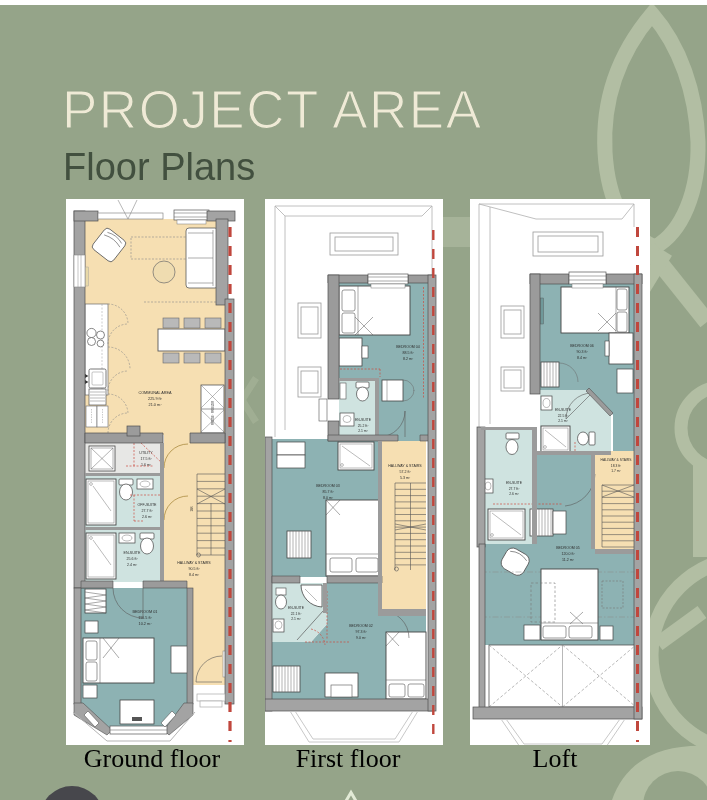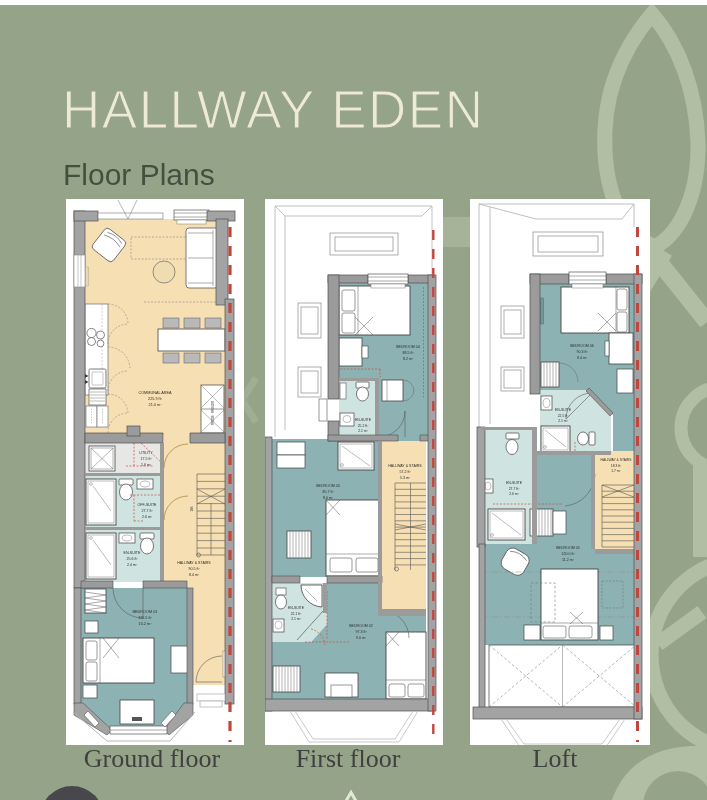--- a/index.html
+++ b/index.html
@@ -1,20 +1,20 @@
 <!DOCTYPE html>
 <html><head>
 <meta charset="utf-8">
 <style>
 html,body{margin:0;padding:0;}
 body{width:707px;height:800px;position:relative;overflow:hidden;background:#95a489;font-family:"Liberation Sans",sans-serif;}
 .abs{position:absolute;}
 #title{position:absolute;left:62px;top:79px;font-size:53px;letter-spacing:1.5px;color:#efead6;font-weight:400;-webkit-text-stroke:1.2px #95a489;}
-#subtitle{position:absolute;left:63px;top:158px;font-size:30px;color:#42503f;letter-spacing:0px;}
-.floorlabel{position:absolute;top:744px;font-family:"Liberation Serif",serif;font-size:26px;color:#404040;text-align:center;}
+#subtitle{position:absolute;left:63px;top:146px;font-size:38px;color:#42503f;letter-spacing:0px;}
+.floorlabel{position:absolute;top:744px;font-family:"Liberation Serif",serif;font-size:26px;color:#000000;text-align:center;}
 .panel{position:absolute;top:199px;background:#fff;}
 .panel svg{display:block}
 </style>
 </head>
 <body>
 
 <svg class="abs" width="707" height="800" viewBox="0 0 707 800" style="left:0;top:0">
   <rect x="0" y="0" width="707" height="800" fill="#95a489"></rect>
 
   <g stroke="#b2bea3" fill="none">
@@ -37,21 +37,21 @@
   <rect x="443" y="217" width="27" height="30" fill="#b2bea3" opacity="0.6"></rect>
   <path d="M256,378 L242,400 L256,422" stroke="#b2bea3" stroke-width="7" fill="none" opacity="0.4"></path>
 
   <path d="M346,801 L351,792.5 L356,801" stroke="#e2ead6" stroke-width="3" fill="none"></path>
 
   <circle cx="72" cy="818" r="32" fill="#47474c"></circle>
 
   <rect x="0" y="0" width="707" height="5" fill="#ffffff"></rect>
 </svg>
 
-<div id="title">HALLWAY EDEN</div>
+<div id="title">PROJECT AREA</div>
 
 <div id="subtitle">Floor Plans</div>
 
 <div class="panel" id="p1" style="left:66px;width:178px;height:546px">
 <svg width="178" height="546" viewBox="0 0 178 546">
 <defs>
 <pattern id="hatch" width="3" height="4" patternUnits="userSpaceOnUse">
 <path d="M0,0 L3,2 L0,4" stroke="#555" stroke-width="0.6" fill="none"></path>
 </pattern>
 </defs>

